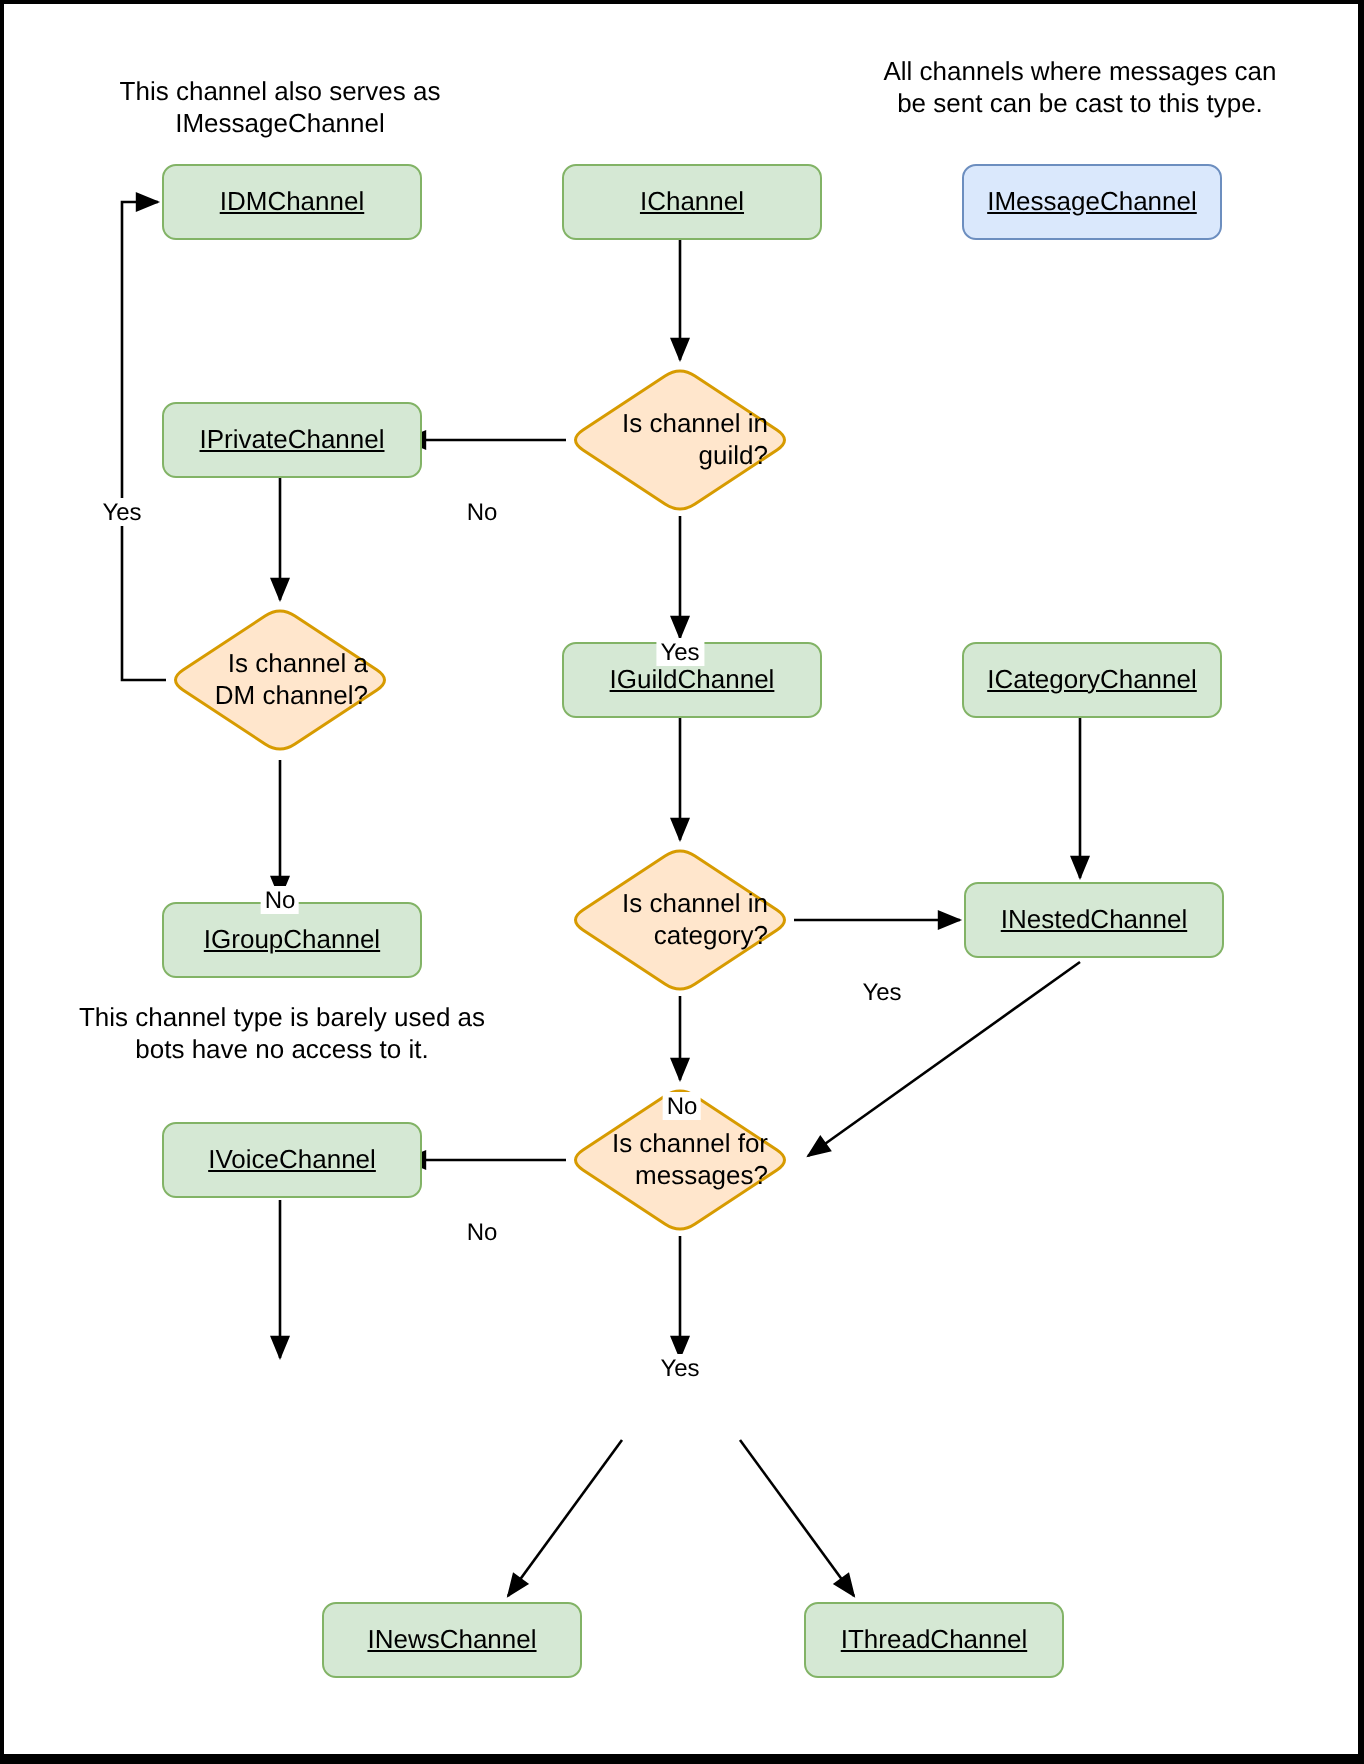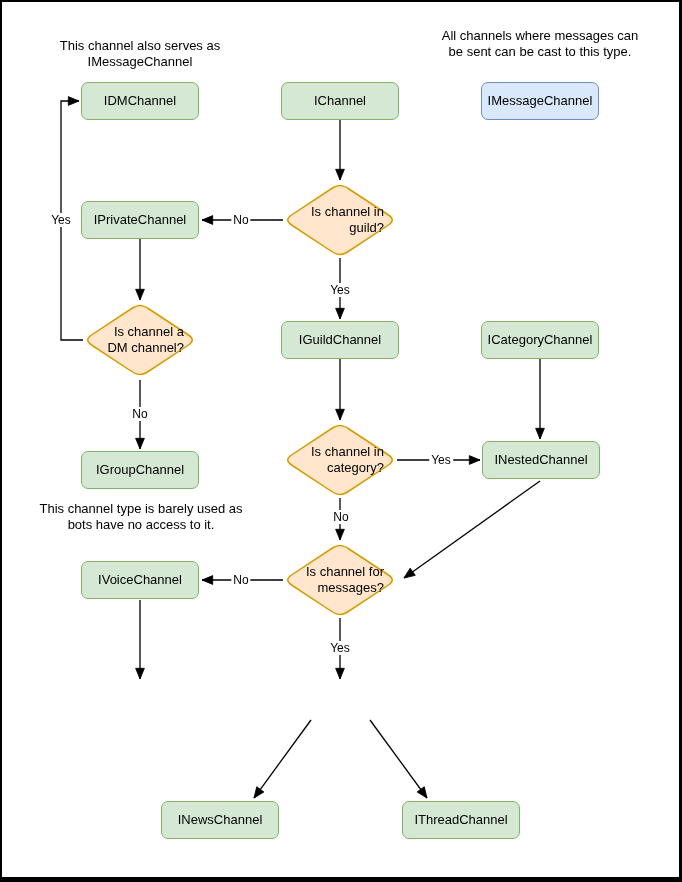--- a/index.html
+++ b/index.html
@@ -22,30 +22,31 @@
     z-index: 1;
   }
   svg.connectors path.edge {
     fill: none;
     stroke: #000;
     stroke-width: 1.3px;
   }
 
   .node {
     position: absolute;
-    width: 118px;
+    width: 130px;
     height: 38px;
     border-radius: 7px;
     display: flex;
     align-items: center;
     justify-content: center;
     font-size: 13px;
     line-height: 1.1;
     z-index: 2;
     text-align: center;
+    text-decoration: underline;
   }
   .node.green { background: #d5e8d4; border: 1.3px solid #82b366; }
   .node.blue  { background: #dae8fc; border: 1.3px solid #6c8ebf; }
 
   .decision {
     position: absolute;
     width: 114px;
     height: 76px;
     z-index: 2;
   }
@@ -64,20 +65,21 @@
 
   .elabel {
     position: absolute;
     transform: translate(-50%, -50%);
     background: #ffffff;
     font-size: 12px;
     line-height: 1;
     padding: 1px 2px;
     z-index: 3;
     white-space: nowrap;
+    margin-top: 36px;
   }
 
   .note {
     position: absolute;
     transform: translateX(-50%);
     text-align: center;
     font-size: 13px;
     line-height: 1.25;
     white-space: nowrap;
     z-index: 2;

